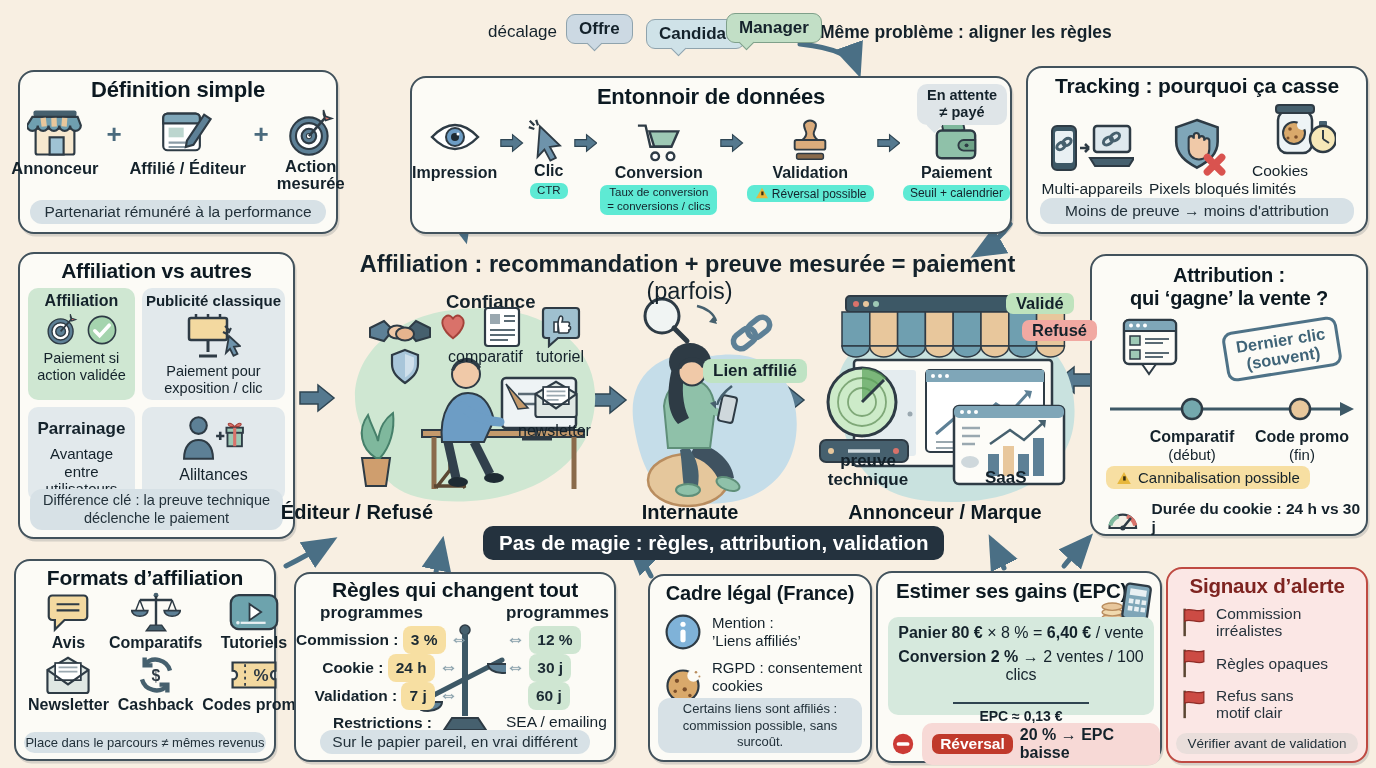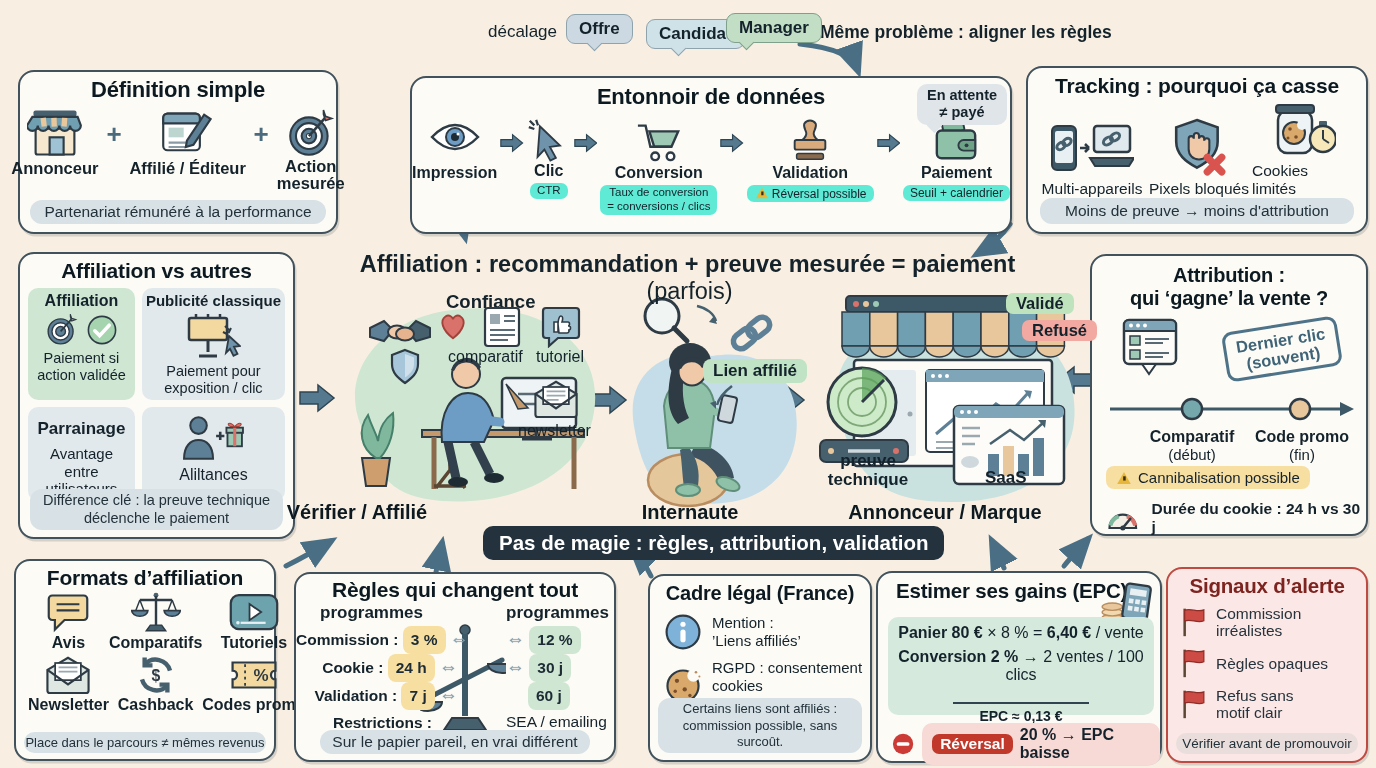--- a/index.html
+++ b/index.html
@@ -346,21 +346,21 @@
     <path d="M14 18 v10 h4 v-10 z M18 20 c0 -3 1 -8 3 -8 c2 0 2 3 1 6 h6 c2 0 2 4 0 4 h1 c2 0 2 4 0 4 h-1 c2 0 1 3 -1 3 h-8 z" fill="#fff" stroke="#2e3b45" stroke-width="1.6"></path>
   </svg>
   <div class="abs" style="left:536px;top:348px;font-size:16px;z-index:3">tutoriel</div>
   <svg class="abs" style="left:532px;top:378px;z-index:3" width="48" height="42" viewBox="0 0 56 48">
     <path d="M4 18 L28 4 52 18 V42 a3 3 0 0 1 -3 3 H7 a3 3 0 0 1 -3 -3 z" fill="#dfe7e3" stroke="#2e3b45" stroke-width="2.5"></path>
     <rect x="13" y="10" width="30" height="20" fill="#fff" stroke="#2e3b45" stroke-width="2"></rect>
     <path d="M17 15 h22 M17 20 h22 M17 25 h14" stroke="#9aa8b0" stroke-width="2"></path>
     <path d="M4 18 l24 17 24 -17" fill="none" stroke="#2e3b45" stroke-width="2.5"></path>
   </svg>
   <div class="abs" style="left:518px;top:422px;font-size:16px;z-index:3">newsletter</div>
-  <div class="scenelabel" style="left:262px;top:501px;width:190px">Vérifier / Affilié</div>
+  <div class="scenelabel" style="left:262px;top:501px;width:190px">Éditeur / Refusé</div>
 
   <svg class="abs" style="left:602px;top:284px;z-index:2" width="212" height="228" viewBox="0 0 212 228">
     <path d="M32 142 C22 84 70 62 110 72 C170 62 200 102 194 152 C188 200 148 224 94 219 C56 215 40 190 32 142 z" fill="#c5dde9"></path>
     <ellipse cx="86" cy="196" rx="40" ry="26" fill="#e5c79c" stroke="#b98d5f" stroke-width="2.5"></ellipse>
     <path d="M94 158 c22 6 36 20 38 36 l-14 5 c-6 -15 -16 -23 -30 -27 z" fill="#3f5260"></path>
     <path d="M86 162 c10 14 12 26 10 40 l-14 2 c-2 -14 -2 -26 -4 -38 z" fill="#46606e"></path>
     <ellipse cx="126" cy="200" rx="12" ry="6" fill="#8fc1a9" stroke="#5f8f79" stroke-width="2" transform="rotate(20 126 200)"></ellipse>
     <ellipse cx="86" cy="206" rx="12" ry="6" fill="#8fc1a9" stroke="#5f8f79" stroke-width="2"></ellipse>
     <path d="M62 122 c2 -18 13 -26 26 -26 c15 0 23 11 25 28 l-5 40 h-42 z" fill="#8fc1a9" stroke="#5f8f79" stroke-width="2"></path>
     <path d="M102 120 c8 7 15 10 22 10" stroke="#8fc1a9" stroke-width="8" fill="none" stroke-linecap="round"></path>
@@ -694,16 +694,16 @@
     <div class="alert-item">
       <svg width="30" height="34" viewBox="0 0 36 40">
         <path d="M8 4 v33" stroke="#5a4632" stroke-width="3"></path>
         <path d="M8 6 c7 -3.5 15 3 23 -.5 v13 c-8 3.5 -16 -3 -23 .5 z" fill="#cc4b44" stroke="#8e2d27" stroke-width="1.5"></path>
       </svg>
       <div class="at">
           <span style="display:block">Refus sans</span>
           <span style="display:block">motif clair</span>
         </div>
     </div>
-    <div class="footpill" style="left:8px;right:8px;bottom:7px;font-size:13.5px;padding:3px 0;background:#e9dedb">Vérifier avant de promouvoir</div>
+    <div class="footpill" style="left:8px;right:8px;bottom:7px;font-size:13.5px;padding:3px 0;background:#e9dedb">Vérifier avant de validation</div>
   </div>
 
 </div>
 
 </body></html>

